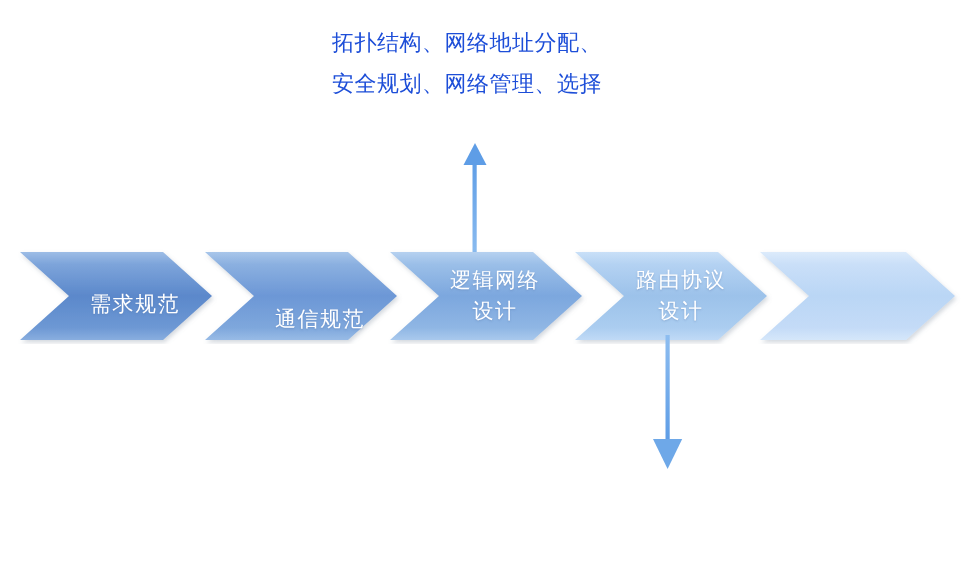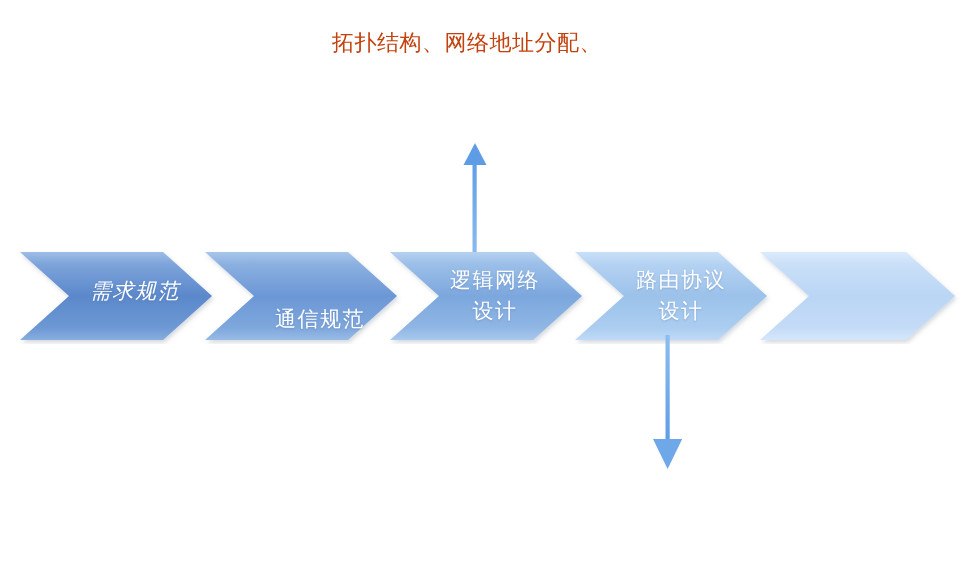--- a/index.html
+++ b/index.html
@@ -18,21 +18,21 @@
   .canvas {
     position: absolute;
     left: 0; top: 0;
     width: 972px;
     height: 586px;
   }
 
   
   .annotation {
     position: absolute;
-    color: #c2410c;
+    color: #1d4ed8;
     font-size: 22px;
     letter-spacing: 0.5px;
     white-space: nowrap;
     text-align: right;
   }
   .annotation .line {
     display: block;
   }
 
   #top-annotation {
@@ -84,33 +84,34 @@
     font-size: 21px;
     letter-spacing: 1.5px;
     text-align: center;
     line-height: 31px;
     text-shadow: 0 1px 2px rgba(80,110,160,0.35);
     pointer-events: none;
     white-space: nowrap;
   }
   .chevron-label .line { display: block; }
 
-  #label-0 { left: 60px;  top: 275px; width: 150px; font-style: italic; }
+  #label-0 { left: 60px;  top: 288px; width: 150px; }
   #label-1 { left: 245px; top: 279px; width: 150px; margin-top: 24px; }
   #label-2 { left: 420px; top: 264px; width: 150px; }
   #label-3 { left: 606px; top: 264px; width: 150px; }
   #label-4 { left: 795px; top: 279px; width: 150px; }
 </style>
 </head>
 <body>
 
 <div class="canvas">
 
   <div class="annotation" id="top-annotation">
     <span class="line">拓扑结构、网络地址分配、</span>
+    <span class="line">安全规划、网络管理、选择</span>
   </div>
 
   <svg class="arrow" id="arrow-up" viewBox="0 0 40 118">
     <defs>
       <linearGradient id="gUp" x1="0" y1="0" x2="0" y2="1">
         <stop offset="0%" stop-color="#5e9de6"></stop>
         <stop offset="100%" stop-color="#8dbdf0"></stop>
       </linearGradient>
     </defs>
     <rect x="17.5" y="16" width="4.2" height="102" fill="url(#gUp)"></rect>

